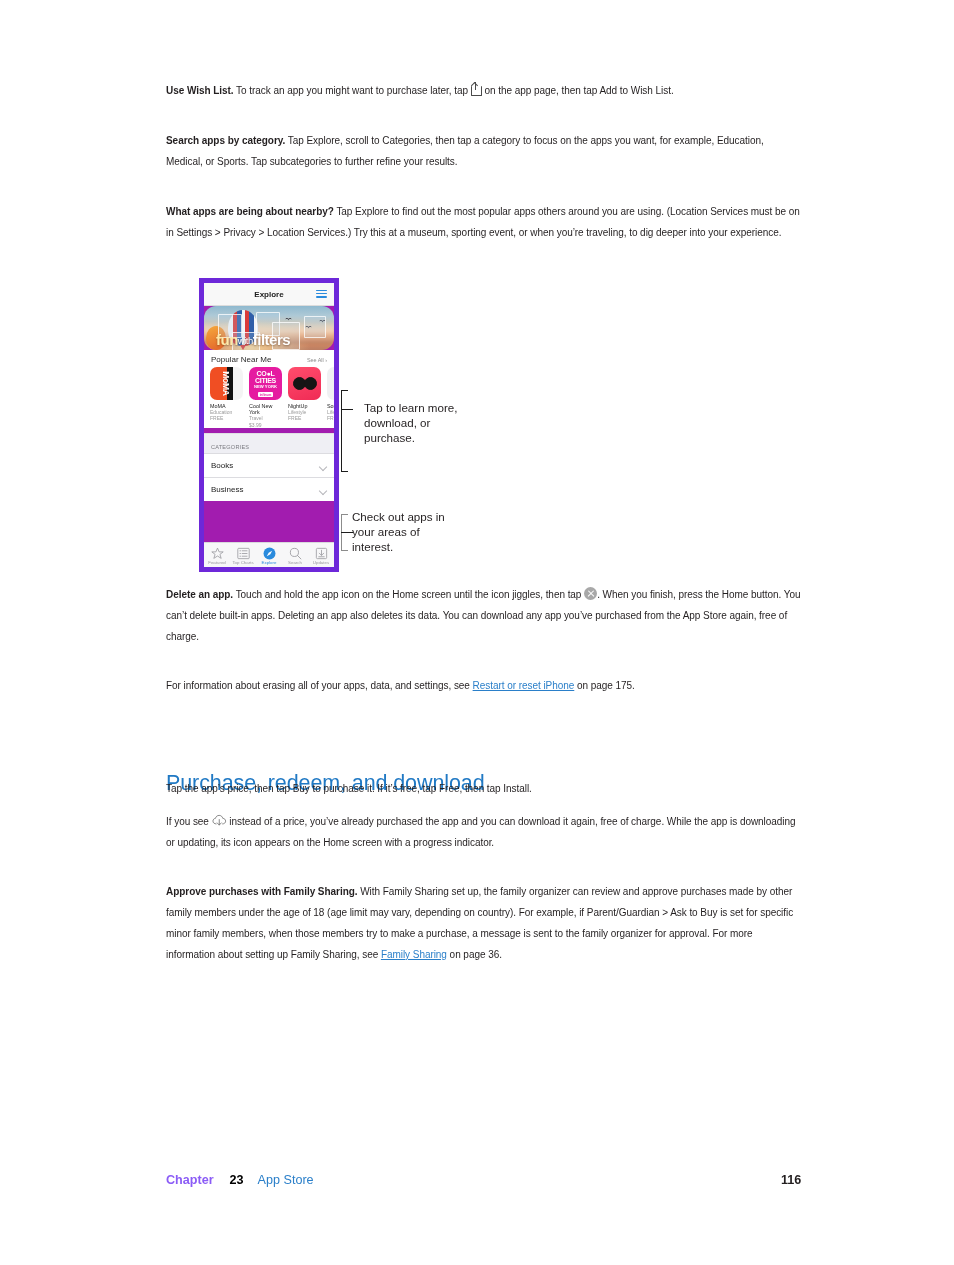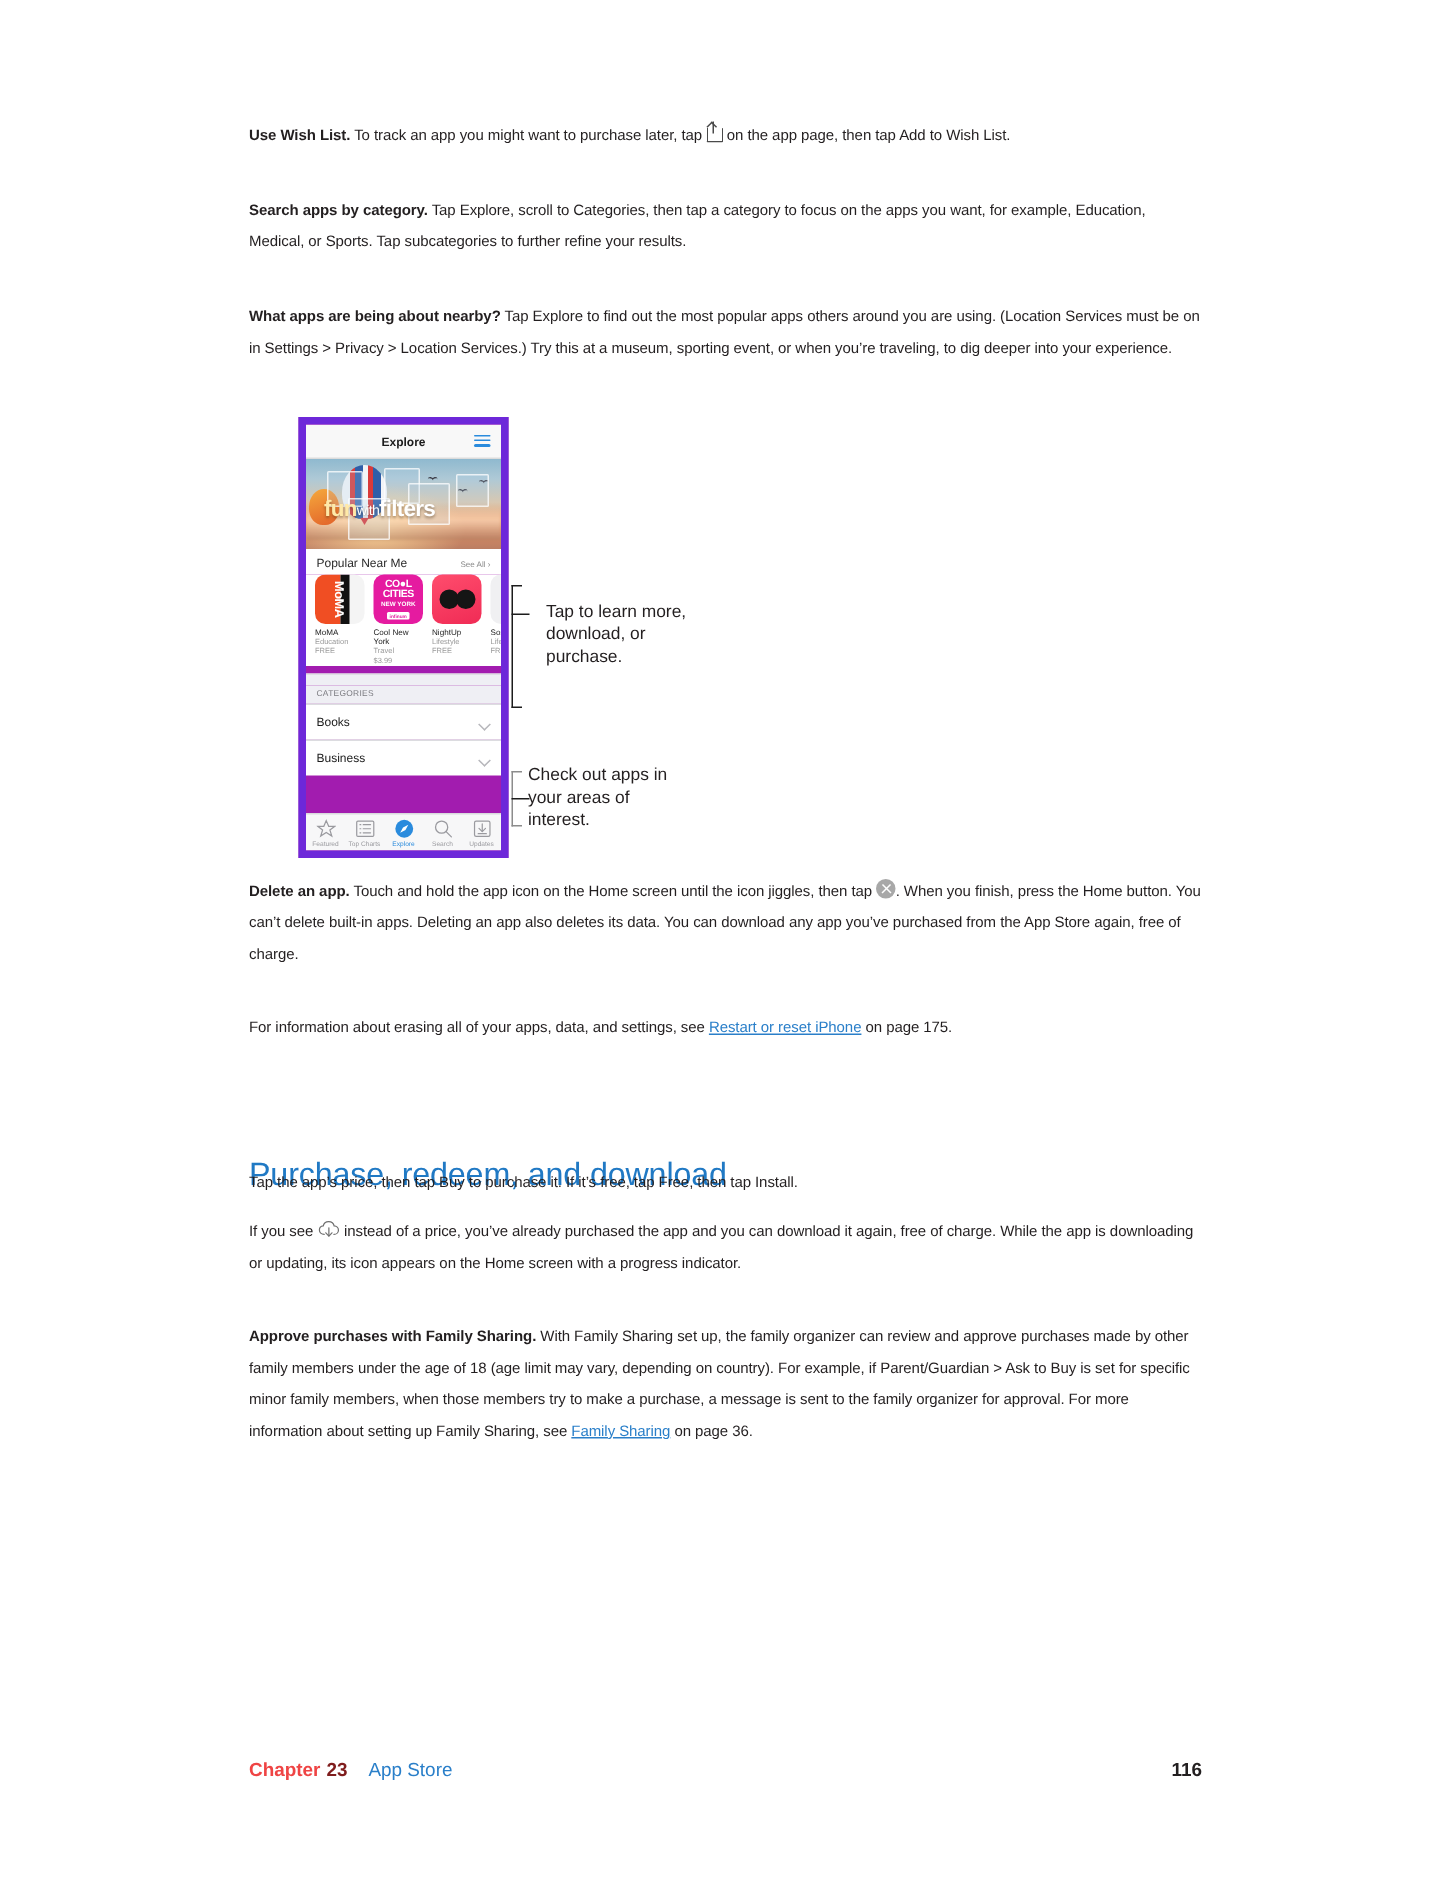--- a/index.html
+++ b/index.html
@@ -58,22 +58,22 @@
 
   
   .heading {
     position:absolute; left:166px;
     font-size:21.5px; font-weight:400;
     color:#2079c4; letter-spacing:-0.1px;
   }
 
   
   .footer { position:absolute; left:166px; top:1173px; font-size:12.6px; }
-  .footer .ch { font-weight:700; color:#ef4444; }
-  .footer .cn { font-weight:700; color:#7f1d1d; margin-left:4px; }
+  .footer .ch { font-weight:700; color:#8b5cf6; }
+  .footer .cn { font-weight:700; color:#000000; margin-left:16px; }
   .footer .ct { color:#2a7fc9; margin-left:14px; }
   .pagenum { position:absolute; left:781px; top:1173px; font-size:12.6px; font-weight:700; color:#231f20; }
 
   
   .figure { position:absolute; left:167px; top:278px; width:172px; height:294px; }
   .phone {
     position:absolute; inset:0;
     background:#a21caf;
     border:5px solid #6d28d9;
     box-sizing:border-box;
@@ -87,21 +87,21 @@
   }
   .navbar .title { font-size:8px; font-weight:700; color:#1c1c1c; }
   .navbar .listicon { position:absolute; right:7px; top:7px; width:11px; height:8px; }
   .navbar .listicon i {
     display:block; height:1.3px; background:#2a8bdd; margin-bottom:1.9px; border-radius:1px;
   }
   .navbar .listicon i:nth-child(1){ width:11px; }
   .navbar .listicon i:nth-child(2){ width:11px; }
   .navbar .listicon i:nth-child(3){ width:11px; }
 
-  .banner { position:relative; height:60px; overflow:hidden; }
+  .banner { position:relative; height:44px; overflow:hidden;border-radius:12px; }
   .banner .sky {
     position:absolute; inset:0;
     background:linear-gradient(180deg,#8fb9cf 0%,#aec9d6 22%,#d8c8b2 48%,#e9a678 66%,#d88c63 80%,#bb7e63 100%);
   }
   .banner .sunglow {
     position:absolute; right:18%; top:28%; width:120px; height:60px;
     background:radial-gradient(ellipse at center, rgba(255,223,160,.85) 0%, rgba(255,190,120,0) 70%);
   }
   .banner .cloudband {
     position:absolute; left:0; right:0; bottom:6px; height:22px;

